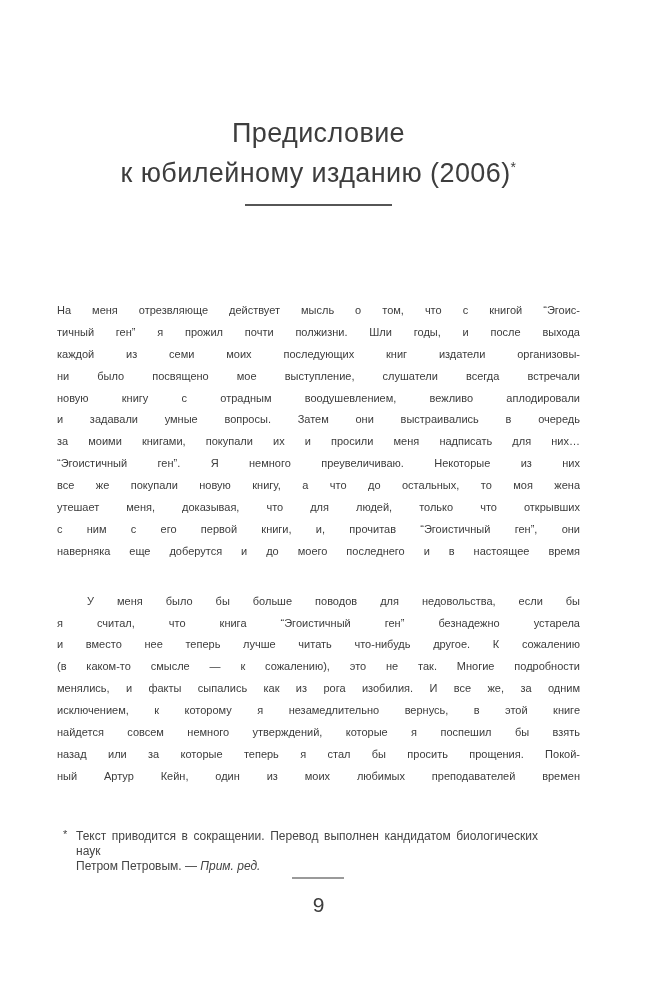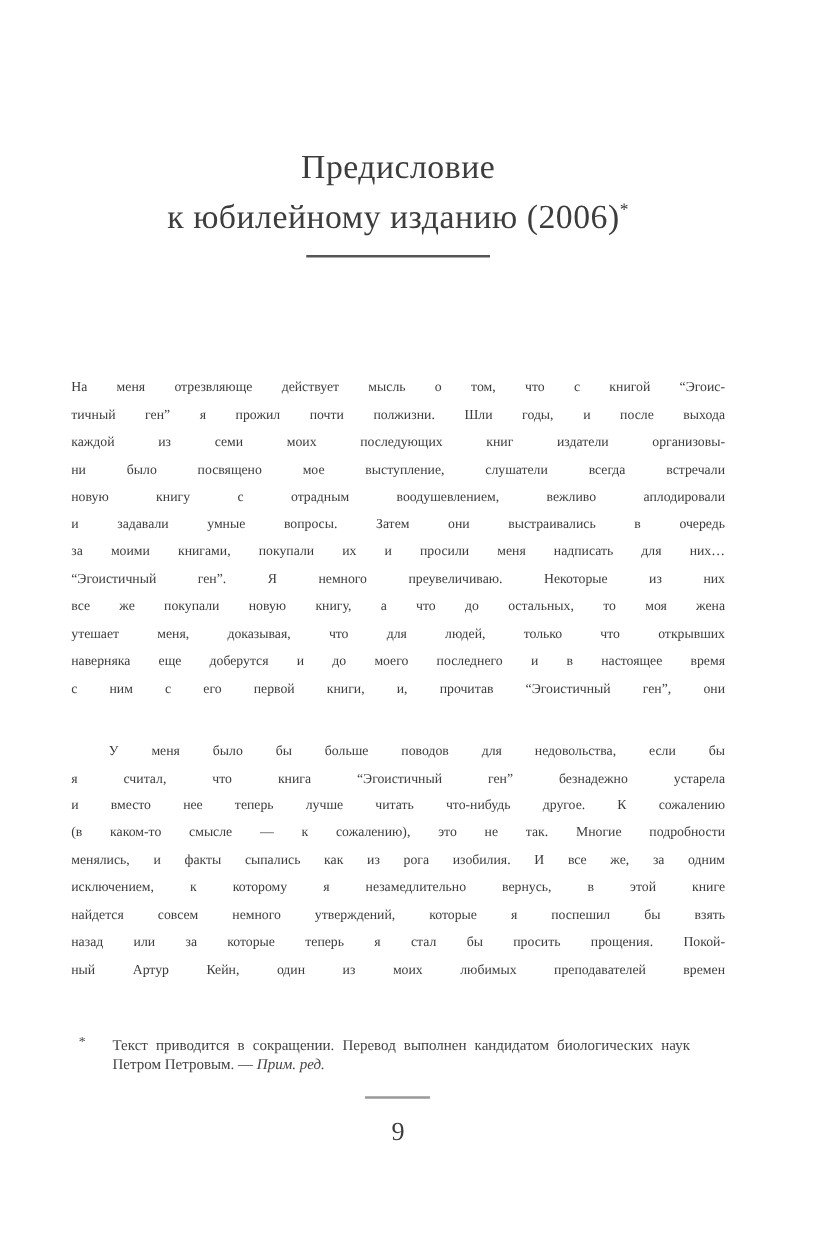--- a/index.html
+++ b/index.html
@@ -2,21 +2,21 @@
 <html><head>
 <meta charset="utf-8">
 <style>
   html, body { margin: 0; padding: 0; background: #e8e8e8; }
   .page {
     position: relative;
     width: 659px;
     height: 1000px;
     margin: 0 auto;
     background: #ffffff;
-    font-family: Liberation Serif, serif;
+    font-family: Liberation Sans, sans-serif;
     color: #3c3c3c;
     overflow: hidden;
   }
   .title-block {
     position: absolute;
     top: 113px;
     left: 57px;
     width: 523px;
     text-align: center;
     font-size: 27px;
@@ -60,21 +60,21 @@
     line-height: 15px;
     color: #444444;
   }
   .fn-marker {
     position: absolute;
     left: 0;
     top: -2px;
     font-size: 11px;
   }
   .fn-text {
-    margin-left: 27px;
+    margin-left: 13px;
     width: 462px;
   }
   .fn-line1 {
     text-align: justify;
     text-align-last: justify;
   }
   .fn-italic { font-style: italic; }
   .page-rule {
     position: absolute;
     top: 877px;
@@ -109,22 +109,22 @@
       <div class="line">На меня отрезвляюще действует мысль о том, что с книгой “Эгоис-</div>
       <div class="line">тичный ген” я прожил почти полжизни. Шли годы, и после выхода</div>
       <div class="line">каждой из семи моих последующих книг издатели организовы-</div>
       <div class="line">ни было посвящено мое выступление, слушатели всегда встречали</div>
       <div class="line">новую книгу с отрадным воодушевлением, вежливо аплодировали</div>
       <div class="line">и задавали умные вопросы. Затем они выстраивались в очередь</div>
       <div class="line">за моими книгами, покупали их и просили меня надписать для них…</div>
       <div class="line">“Эгоистичный ген”. Я немного преувеличиваю. Некоторые из них</div>
       <div class="line">все же покупали новую книгу, а что до остальных, то моя жена</div>
       <div class="line">утешает меня, доказывая, что для людей, только что открывших</div>
+      <div class="line">с ним с его первой книги, и, прочитав “Эгоистичный ген”, они</div>
       <div class="line">наверняка еще доберутся и до моего последнего и в настоящее время</div>
-      <div class="line">с ним с его первой книги, и, прочитав “Эгоистичный ген”, они</div>
     </div>
     <div>
       <div class="line indent">У меня было бы больше поводов для недовольства, если бы</div>
       <div class="line">я считал, что книга “Эгоистичный ген” безнадежно устарела</div>
       <div class="line">и вместо нее теперь лучше читать что-нибудь другое. К сожалению</div>
       <div class="line">(в каком-то смысле — к сожалению), это не так. Многие подробности</div>
       <div class="line">менялись, и факты сыпались как из рога изобилия. И все же, за одним</div>
       <div class="line">исключением, к которому я незамедлительно вернусь, в этой книге</div>
       <div class="line">найдется совсем немного утверждений, которые я поспешил бы взять</div>
       <div class="line">назад или за которые теперь я стал бы просить прощения. Покой-</div>

